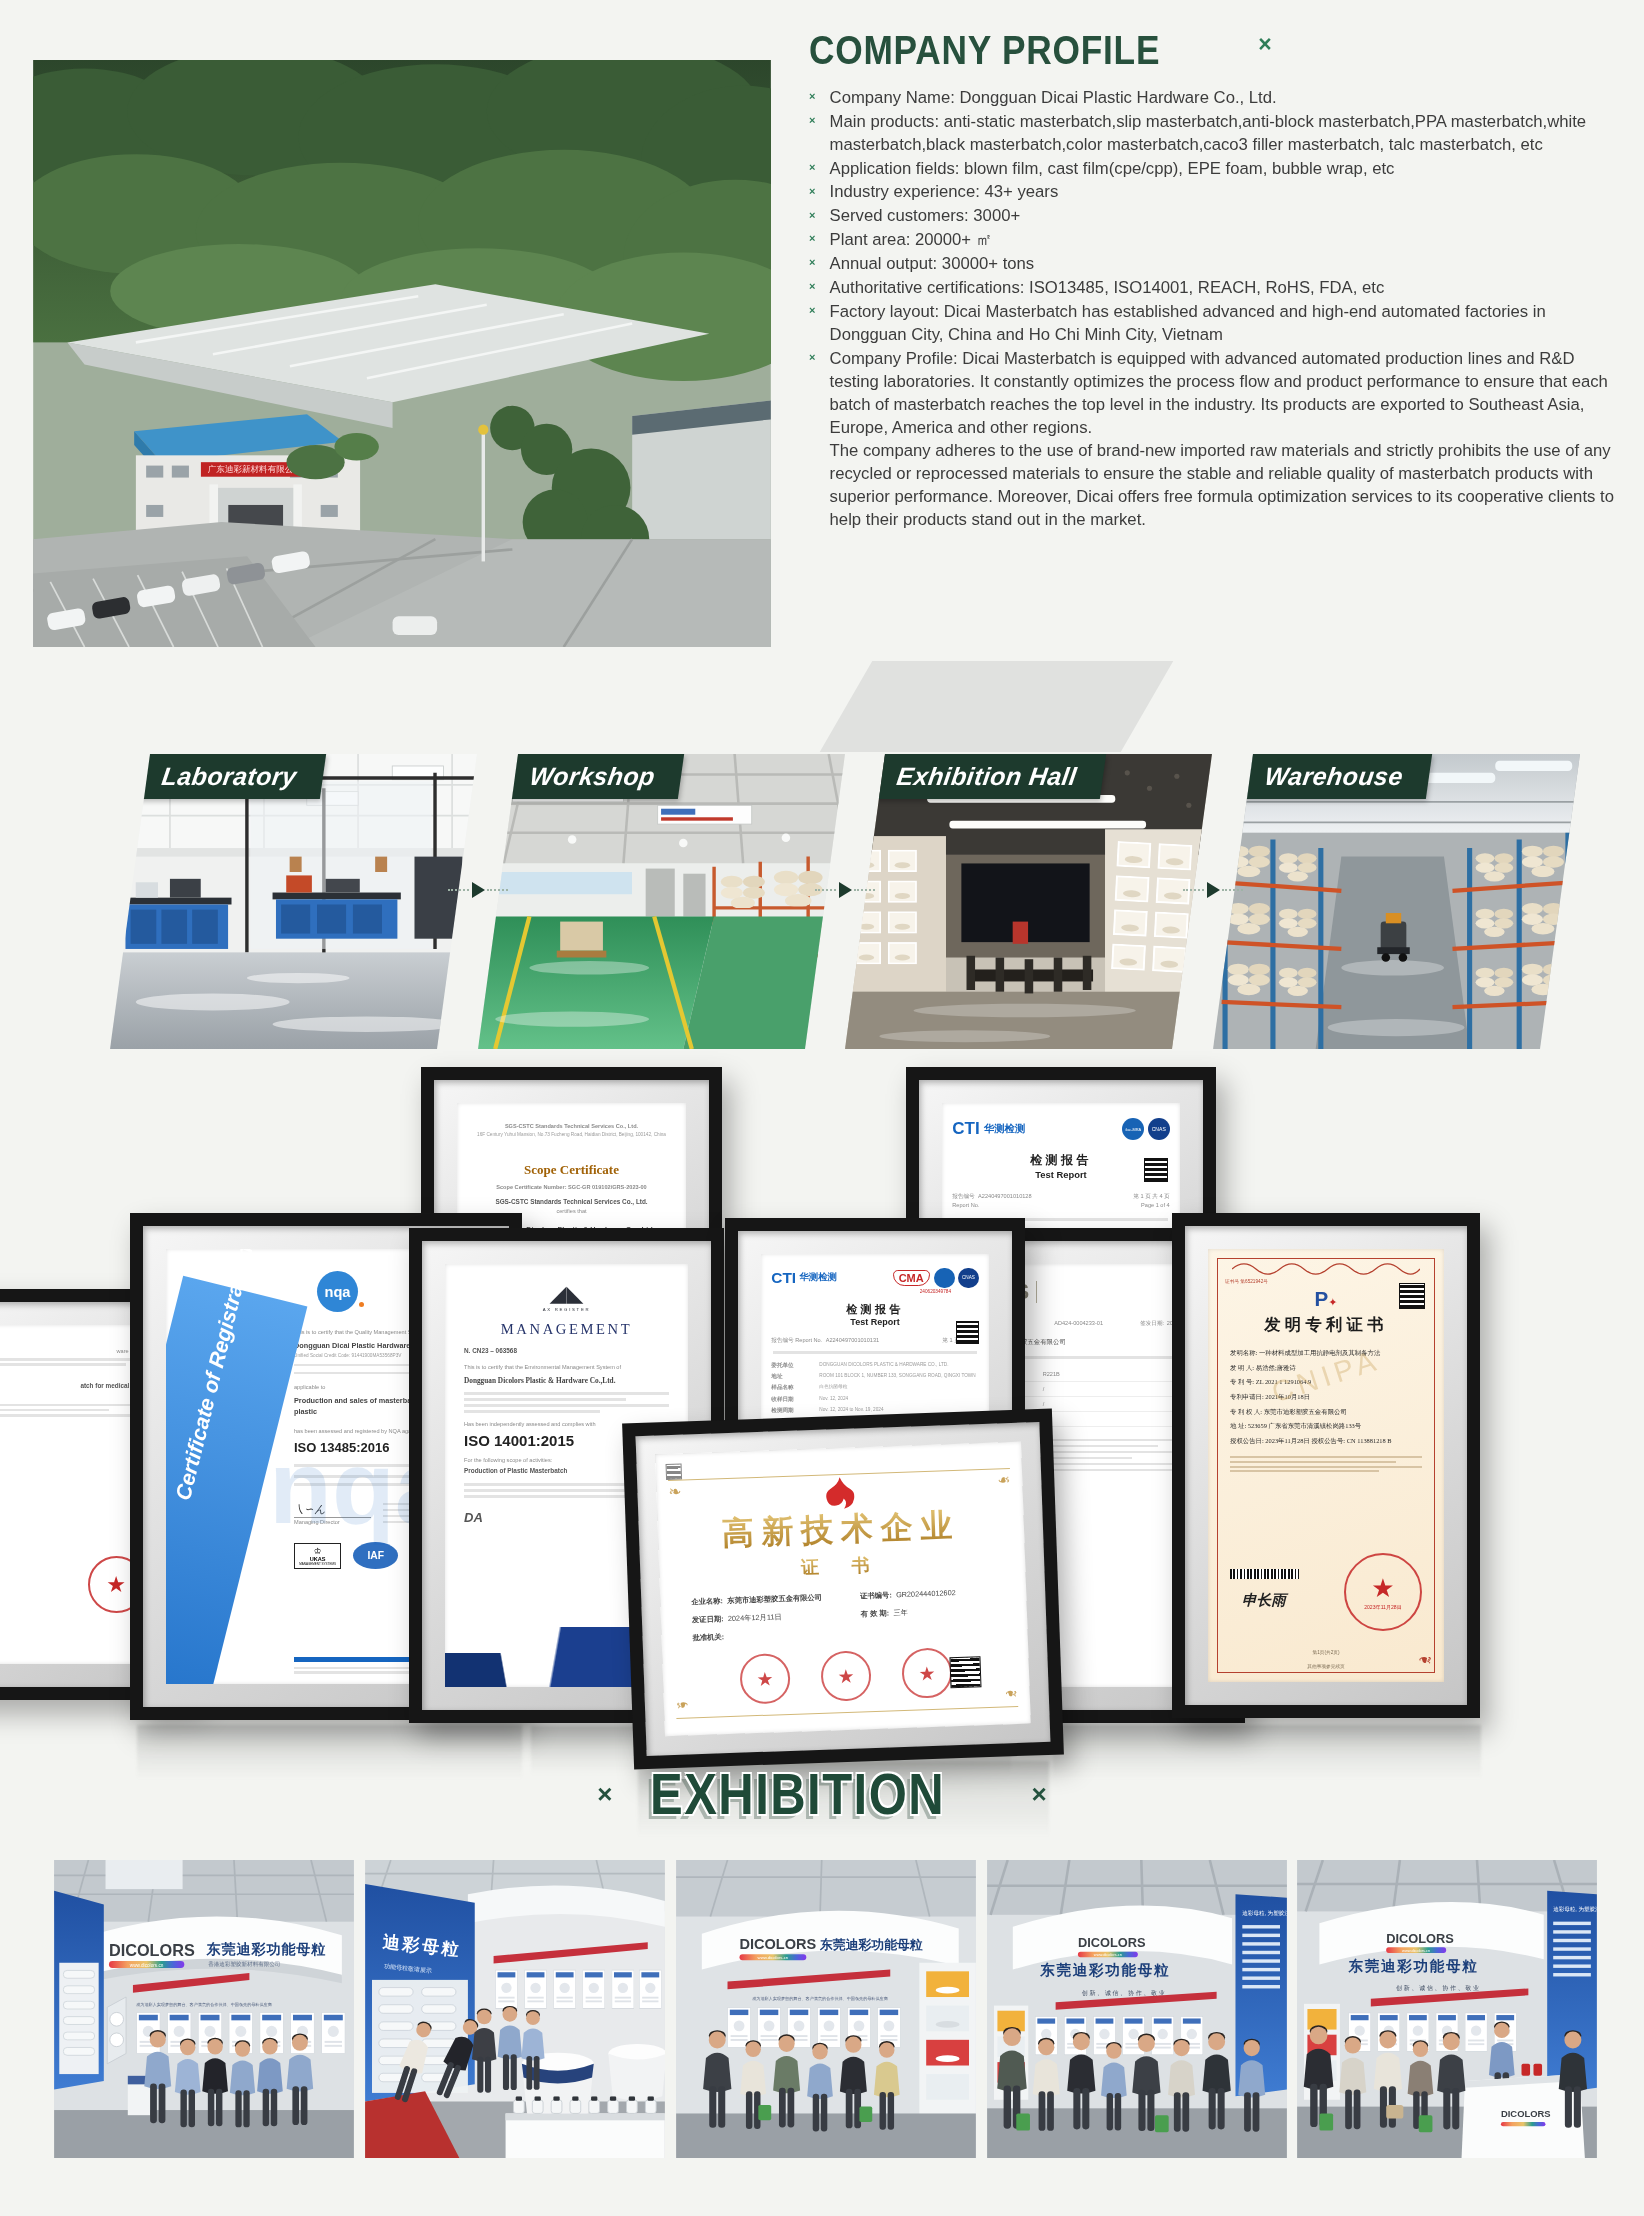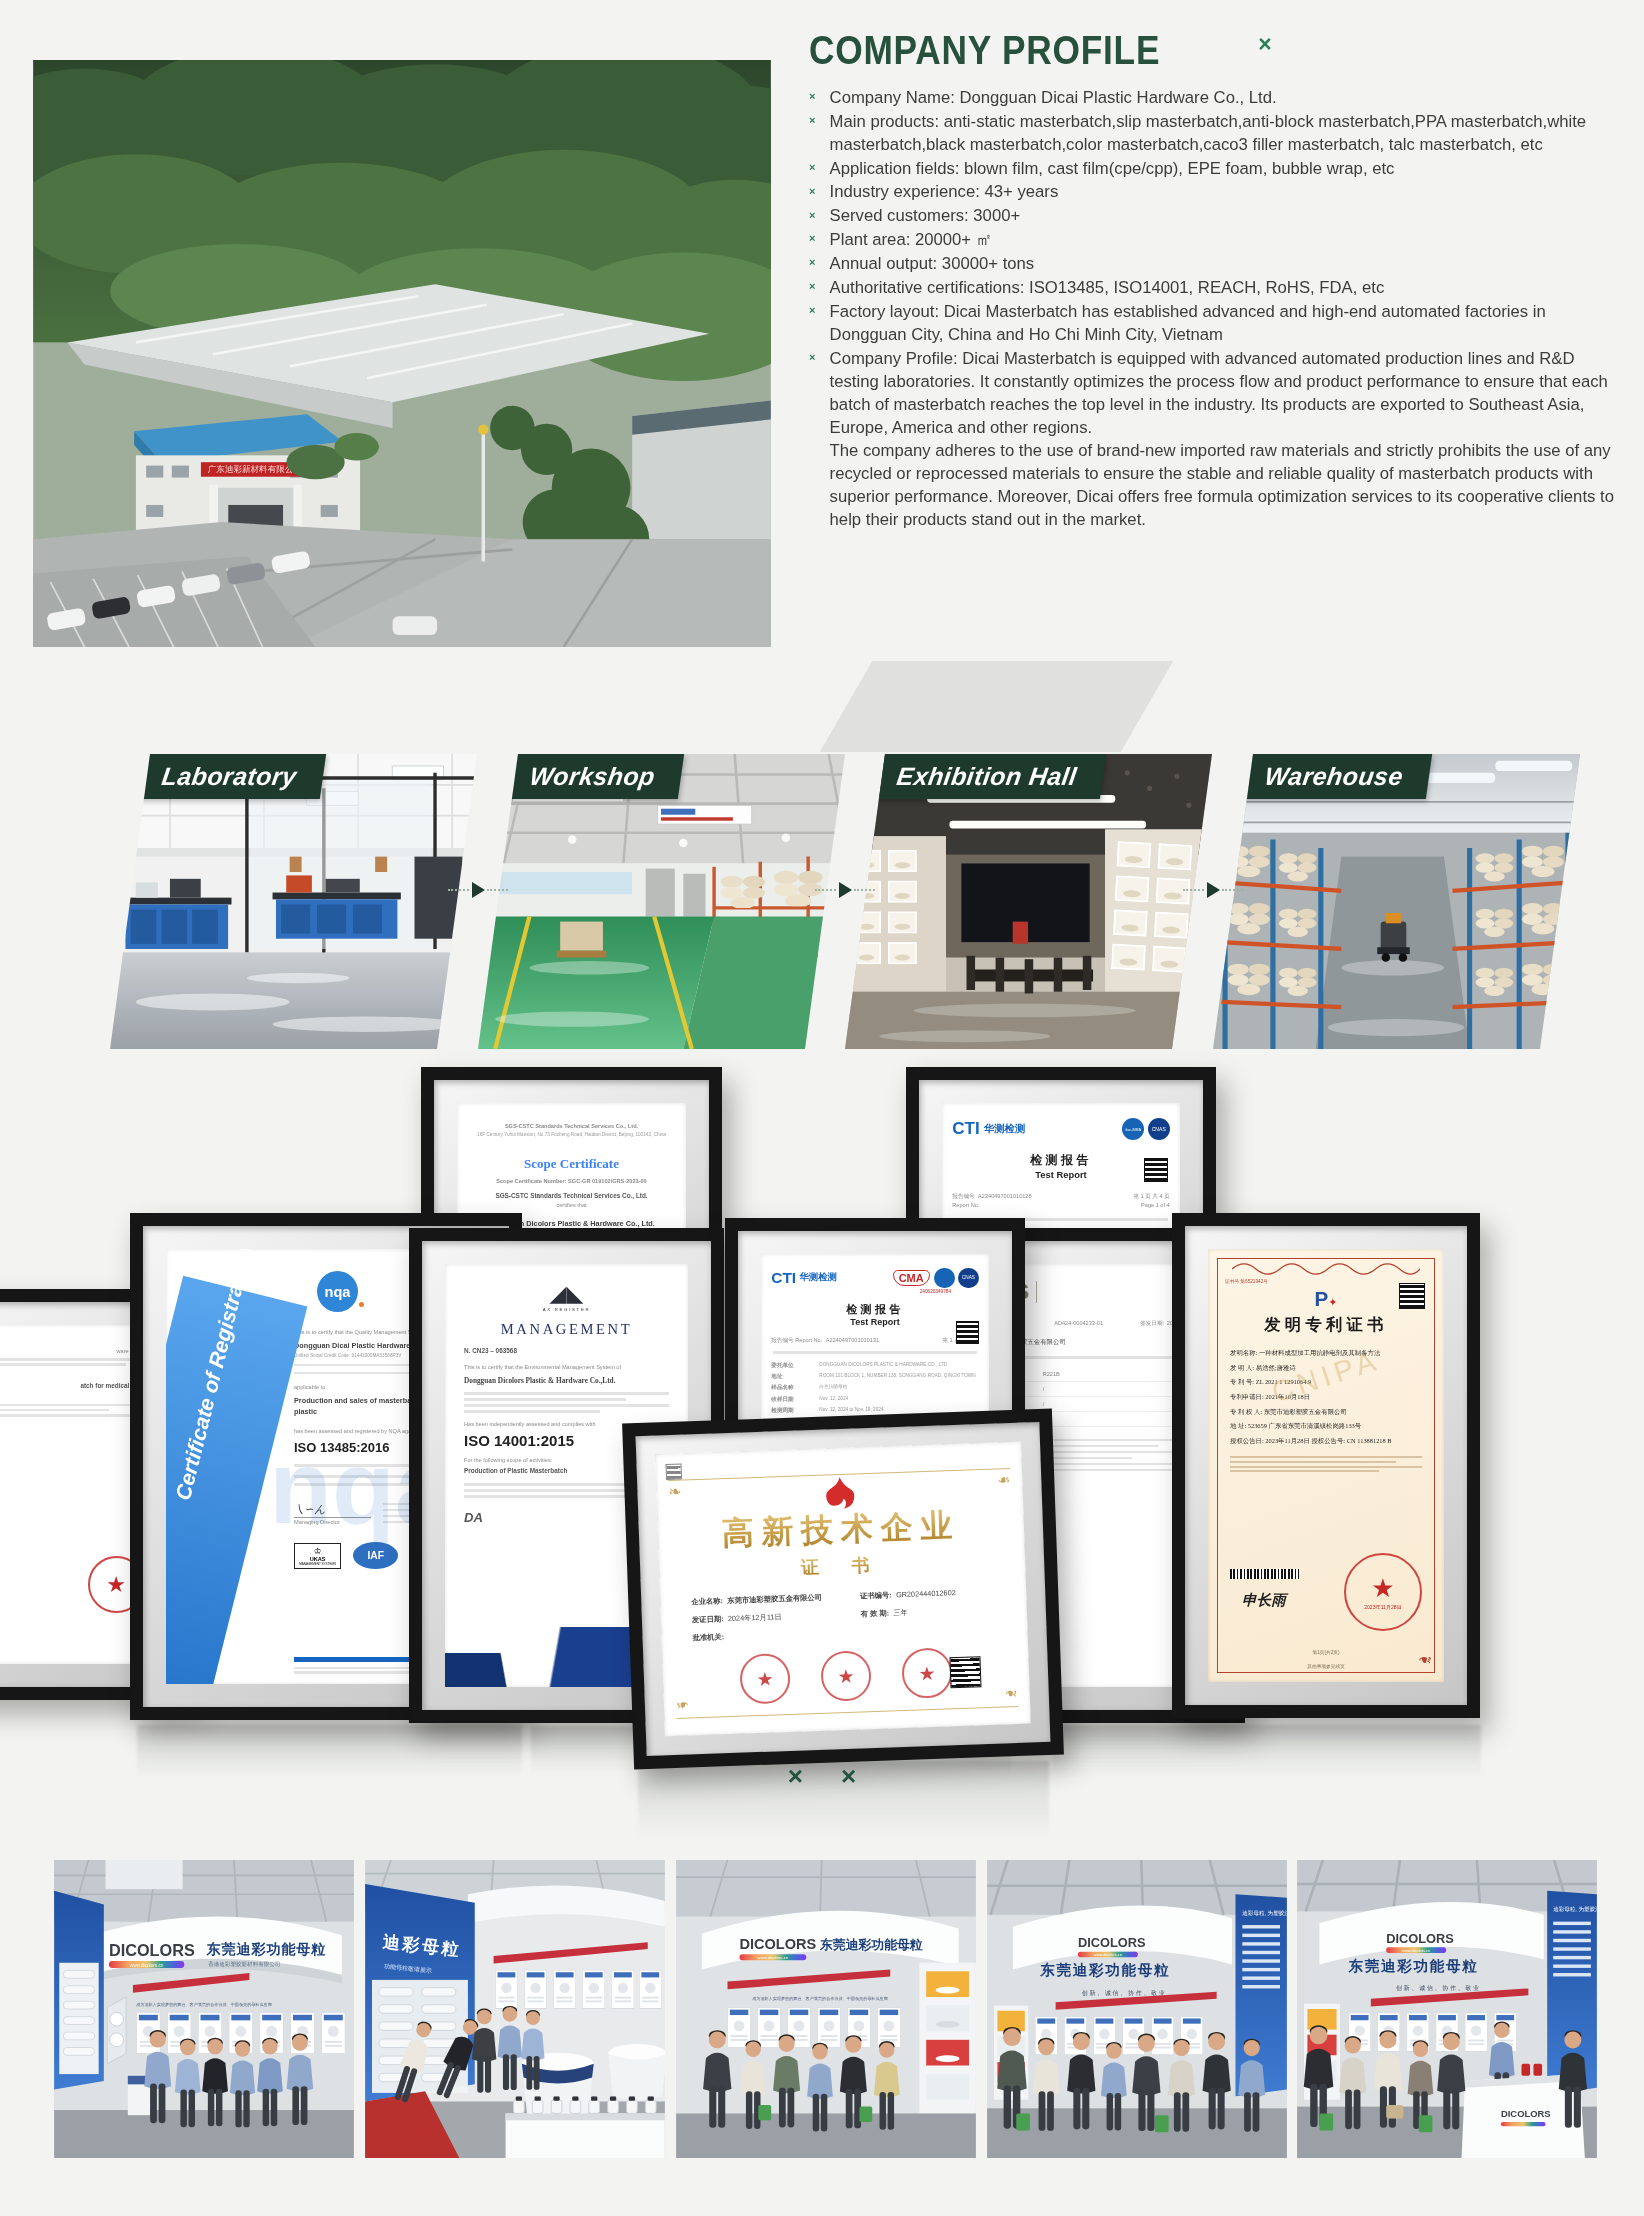--- a/index.html
+++ b/index.html
@@ -572,21 +572,21 @@
       <div class="seal" style="width:53px;height:53px;right:15.4px;bottom:51px;font-size:22px">★</div>
     </div>
       </div>
   </div>
 
   <div class="frame" style="left:421px;top:1067px;width:301px;height:408px;z-index:2">
     <div class="mat">
         <div class="paper c">
       <div class="t6" style="margin-top:19px;font-weight:bold">SGS-CSTC Standards Technical Services Co., Ltd.</div>
       <div class="t5">16F Century Yuhui Mansion, No.73 Fucheng Road, Haidian District, Beijing, 100142, China</div>
-      <div class="serif" style="font-size:13px;color:#3b82f6;margin-top:18px;font-weight:bold">Scope Certificate</div>
+      <div class="serif" style="font-size:13px;color:#a16207;margin-top:24px;font-weight:bold">Scope Certificate</div>
       <div class="t6" style="margin-top:5.1px;font-weight:bold">Scope Certificate Number: SGC-GR 019102/GRS-2023-00</div>
       <div class="t7" style="margin-top:5.1px;font-weight:bold">SGS-CSTC Standards Technical Services Co., Ltd.</div>
       <div class="t6">certifies that</div>
       <div class="t8" style="margin-top:8.6px;font-weight:bold">Dongguan Dicolors Plastic &amp; Hardware Co., Ltd.</div>
       <div class="t6">License Number GRC01932</div>
       <div class="t6">Room 101, Block1, Number133, Songgang Road, Qingxi Town</div>
       <div class="t6">Dongguan City, 523000</div>
       <div class="t6">Guangdong Province, China</div>
       <div class="t6" style="margin-top:12px">has been audited and found to be in conformity with the</div>
       <div class="t8" style="margin-top:6.9px;font-weight:bold">Global Recycled Standard (GRS)</div>
@@ -923,20 +923,21 @@
       </div>
   </div>
 
   <div class="refl" style="left:137px;top:1725px;width:385px;height:55px"></div>
   <div class="refl" style="left:531px;top:1726px;width:480px;height:50px"></div>
   <div class="refl" style="left:1053px;top:1725px;width:428px;height:55px"></div>
   <div class="refl" style="left:638px;top:1761px;width:411px;height:77px"></div>
 
   <div class="exh-head">
     <span class="exh-x">×</span>
+    <span class="exh-title"><span class="cond">EXHIBITION</span></span>
     <span class="exh-x">×</span>
   </div>
 
   <div class="photo" style="left:54px">
     <svg width="300" height="298" viewBox="0 0 350 348">
       <rect width="350" height="348" fill="#dde1e4"></rect>
       <rect width="350" height="72" fill="#c3c9ce"></rect>
       <g stroke="#aeb5bb" stroke-width="2" fill="none">
           <path d="M0 18 H350"></path>
           <path d="M0 40 H350"></path>

